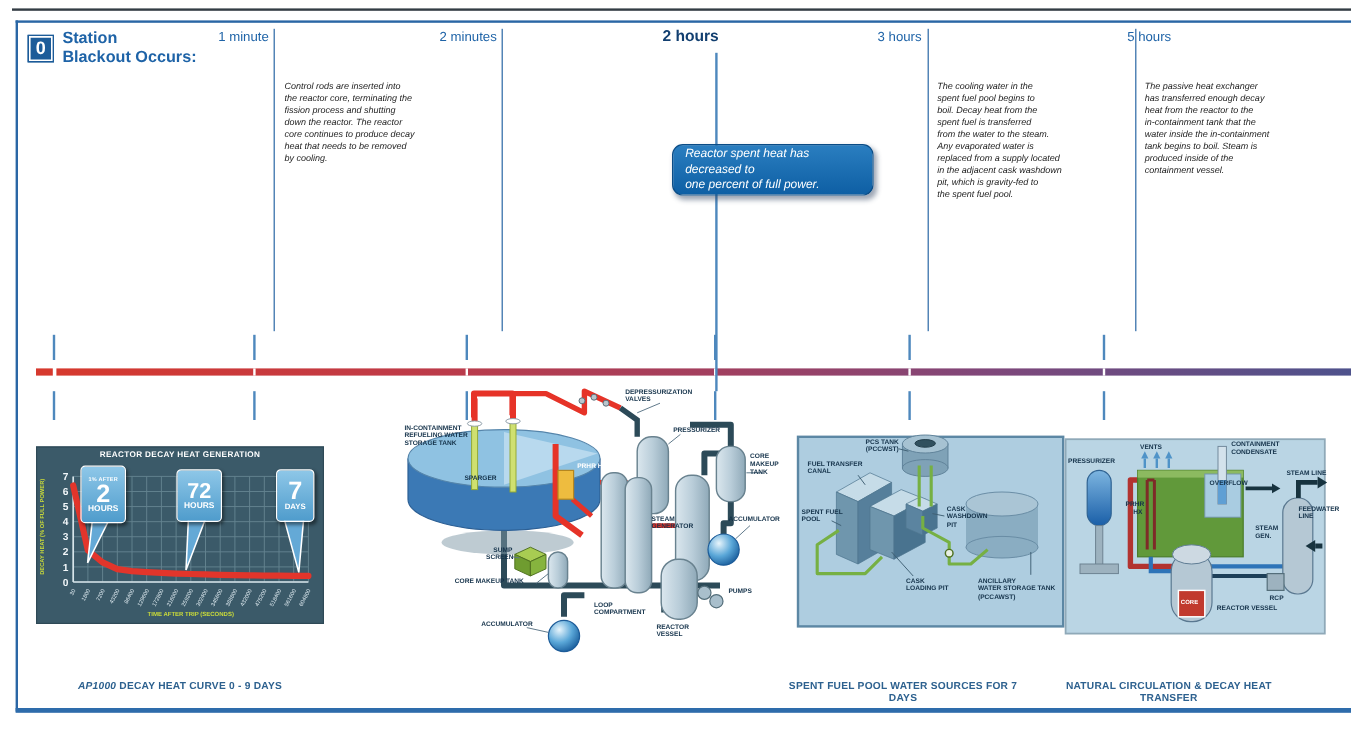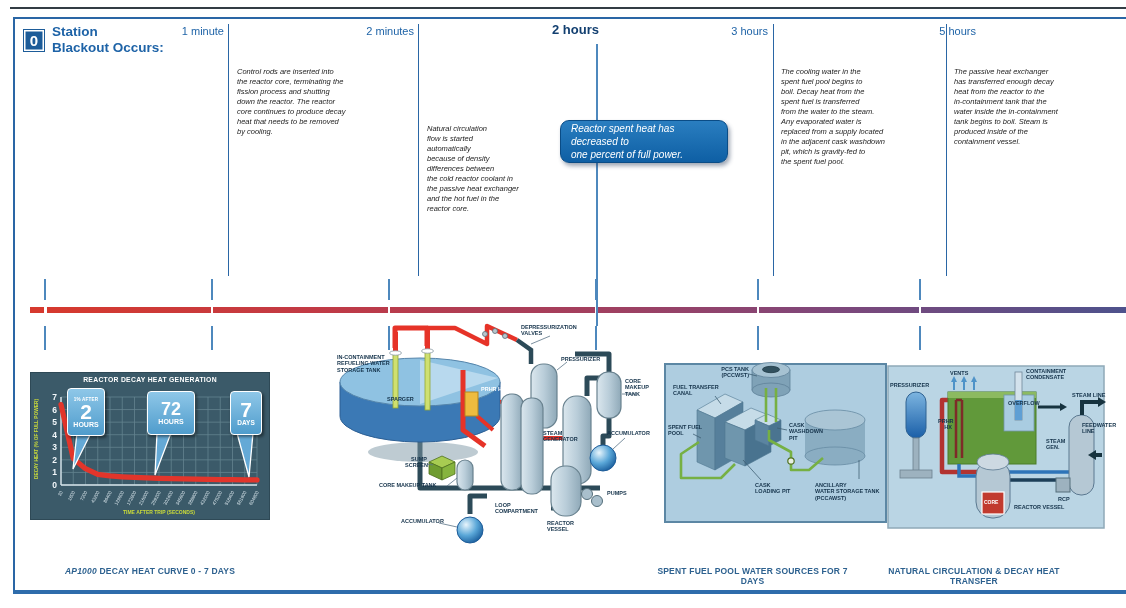--- a/index.html
+++ b/index.html
@@ -82,29 +82,20 @@
   <div class="abs tlabel" style="left:684px;top:25px;width:84px">3 hours</div>
   <div class="abs tlabel" style="left:892px;top:25px;width:84px">5 hours</div>
 
   <div class="abs tcol" style="left:237px;top:27px;width:120px">Control rods are inserted into
 the reactor core, terminating the
 fission process and shutting
 down the reactor. The reactor
 core continues to produce decay
 heat that needs to be removed
 by cooling.</div>
-  <div class="abs tcol" style="left:427px;top:84px;width:110px">Natural circulation
-flow is started
-automatically
-because of density
-differences between
-the cold reactor coolant in
-the passive heat exchanger
-and the hot fuel in the
-reactor core.</div>
   <div class="abs tcol" style="left:781px;top:27px;width:135px">The cooling water in the
 spent fuel pool begins to
 boil. Decay heat from the
 spent fuel is transferred
 from the water to the steam.
 Any evaporated water is
 replaced from a supply located
 in the adjacent cask washdown
 pit, which is gravity-fed to
 the spent fuel pool.</div>
@@ -208,21 +199,21 @@
         </g>
       <polygon points="46,60 42,96 60,60" fill="#64a9d6" stroke="#fff" stroke-width="1.3"></polygon>
       <polygon points="126,60 124,102 140,60" fill="#64a9d6" stroke="#fff" stroke-width="1.3"></polygon>
       <polygon points="206,60 218,104 222,60" fill="#64a9d6" stroke="#fff" stroke-width="1.3"></polygon>
     </svg>
     <div class="abs sign" style="left:36px;top:15px;width:38px;height:48px">
       <div class="s-small">1% AFTER</div>
       <div class="s-big">2</div>
       <div class="s-unit">HOURS</div>
     </div>
-    <div class="abs sign" style="left:116px;top:18px;width:48px;height:44px">
+    <div class="abs sign" style="left:116px;top:18px;width:38px;height:44px">
       <div class="s-big mid">72</div>
       <div class="s-unit">HOURS</div>
     </div>
     <div class="abs sign" style="left:199px;top:18px;width:32px;height:44px">
       <div class="s-big">7</div>
       <div class="s-unit" style="font-size:6.5px">DAYS</div>
     </div>
   </div>
 
   <div class="abs" style="left:335px;top:318px;width:325px;height:244px">
@@ -454,18 +445,18 @@
     <div class="dlabel" style="left:196px;top:62px">FEEDWATER
 LINE</div>
     <div class="dlabel" style="left:52px;top:58px;text-align:right;width:14px">PRHR
 HX</div>
     <div class="dlabel" style="left:172px;top:136px">RCP</div>
     <div class="dlabel white" style="left:98px;top:140px;font-size:5px">CORE</div>
     <div class="dlabel" style="left:128px;top:144px">REACTOR VESSEL</div>
   </div>
 
   <div class="abs fcap" style="left:30px;width:240px">
-    <span class="ital">AP1000</span><span> DECAY HEAT CURVE 0 - 7 DAYS</span>
+    <span class="ital">AP1000</span><span> DECAY HEAT CURVE 0 - 9 DAYS</span>
   </div>
   <div class="abs fcap" style="left:645px;width:215px">SPENT FUEL POOL WATER SOURCES FOR 7 DAYS</div>
   <div class="abs fcap" style="left:868px;width:212px">NATURAL CIRCULATION &amp; DECAY HEAT TRANSFER</div>
 
 </div>
 
 </body></html>

